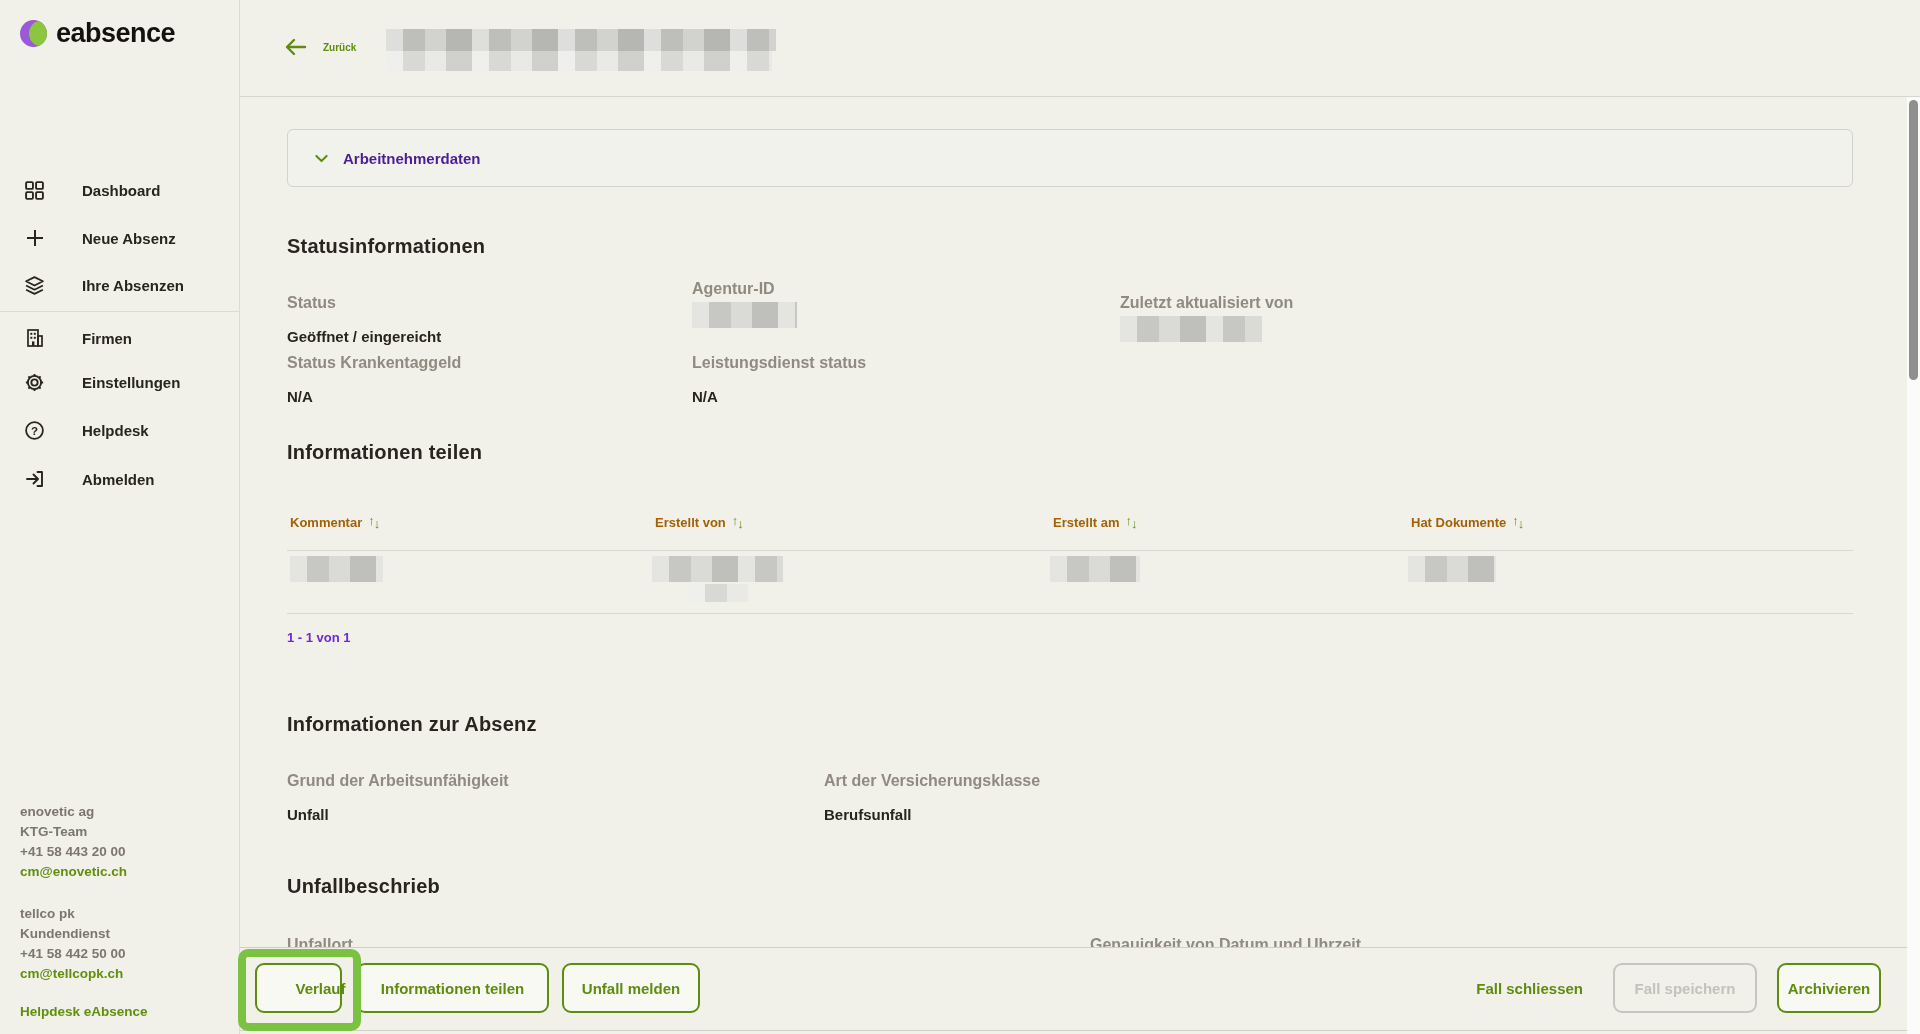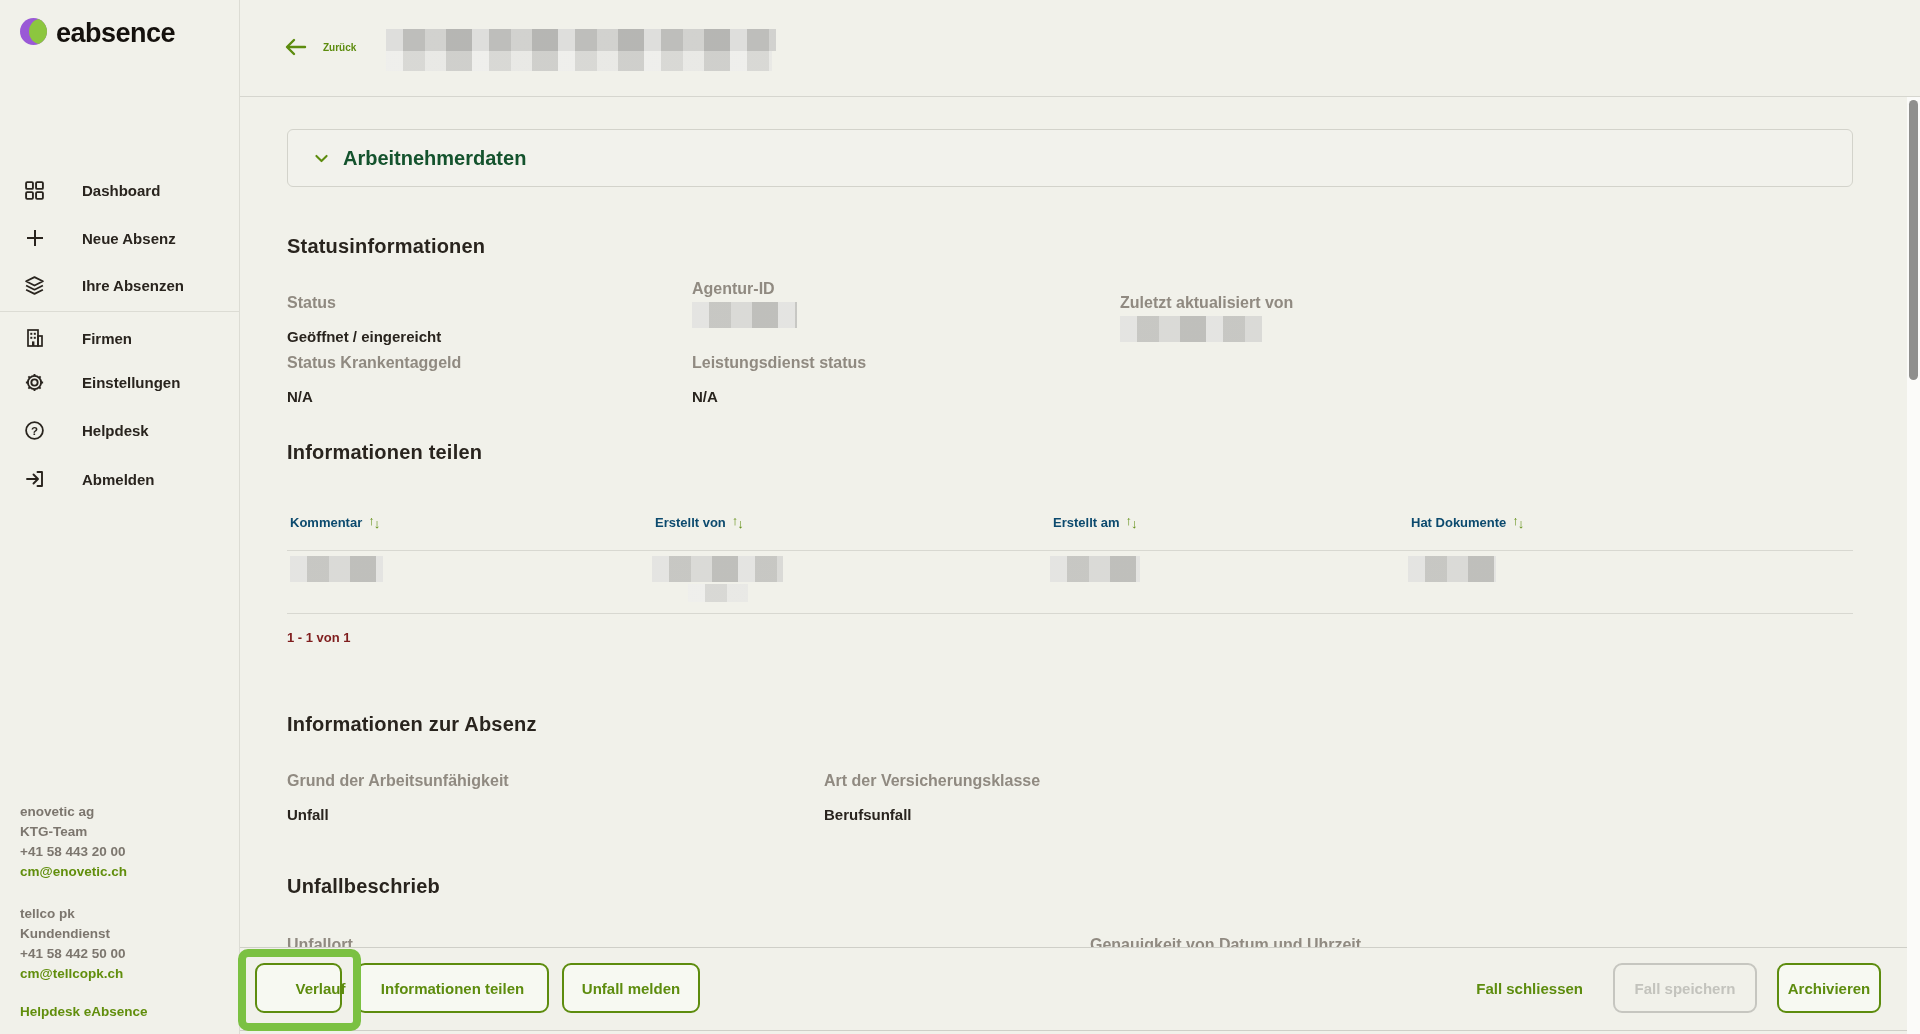--- a/index.html
+++ b/index.html
@@ -8,21 +8,21 @@
     font-family:"Liberation Sans", sans-serif;
     background:#f1f1ea;
     color:#29241e;
     position:relative;
   }
   
   .sidebar {
     position:absolute; left:0; top:0; width:240px; height:1034px;
     background:#f1f1ea; border-right:1px solid #dcdcd4;
   }
-  .logo { position:absolute; left:20px; top:18px; display:flex; gap:9px; }
+  .logo { position:absolute; left:20px; top:18px; display:flex; align-items:center; gap:9px; }
   .logo-mark { width:27px; height:27px; border-radius:50%; background:#9a59d6; position:relative; overflow:hidden; }
   .logo-mark::after { content:""; position:absolute; right:-4px; top:1px; width:22px; height:25px; border-radius:50%; background:#8cc63f; }
   .logo-text { font-size:27px; font-weight:700; letter-spacing:-0.5px; color:#15110d; }
   .nav-item { position:absolute; left:24px; height:30px; display:flex; align-items:center; gap:37px; cursor:pointer; }
   .nav-item .nicon { width:21px; height:21px; display:flex; align-items:center; justify-content:center; }
   .nav-item .nlabel { font-size:15px; font-weight:700; color:#29241e; white-space:nowrap; }
   .nav-divider { position:absolute; left:0; top:311px; width:240px; height:1px; background:#dcdcd4; }
   .contact { position:absolute; left:20px; font-size:13.5px; line-height:20px; color:#7c766e; font-weight:700; }
   .contact a, .green-link { color:#618e0c; text-decoration:none; cursor:pointer; }
   .helpdesk-link { position:absolute; left:20px; top:1004px; font-size:13.5px; font-weight:700; color:#618e0c; cursor:pointer; }
@@ -39,33 +39,33 @@
   .mosaic.dark  { background-color:#c8c8c5; }
   .mosaic.light { background-color:#e4e4e0; }
 
   
   .content { position:absolute; left:240px; top:97px; width:1680px; height:850px; overflow:hidden; background:#f1f1ea; }
   .collapse-panel {
     position:absolute; left:47px; top:32px; width:1566px; height:58px;
     border:1px solid #d3d3cb; border-radius:6px; display:flex; align-items:center; gap:13px;
     padding-left:25px; cursor:pointer; background:#f2f2ec;
   }
-  .collapse-label { font-size:20px; font-weight:700; color:#14532d; }
+  .collapse-label { font-size:15px; font-weight:700; color:#4c1d95; }
   .sec-title { position:absolute; font-size:20px; font-weight:700; color:#29241e; letter-spacing:0.2px;text-align:right; }
   .field { position:absolute; }
   .f-label { font-size:16px; font-weight:700; color:#908a81; line-height:19px; white-space:nowrap; }
   .f-value { font-size:15px; font-weight:700; color:#29241e; margin-top:16px; white-space:nowrap; }
   .redact-block { margin-top:4px; }
 
   .tbl-head { position:absolute; display:flex; align-items:flex-end; gap:6px; cursor:pointer; }
-  .tbl-head .h-label { font-size:13px; font-weight:700; color:#0c4a6e; white-space:nowrap; }
+  .tbl-head .h-label { font-size:13px; font-weight:700; color:#a16207; white-space:nowrap; }
   .sort-icons { font-size:13px; font-weight:700; color:#5d8c0e; letter-spacing:-1px; line-height:12px; }
   .sort-icons .up { position:relative; top:-3px; }
   .hline { position:absolute; left:47px; width:1566px; height:1px; background:#d8d8d1; }
-  .pagination { position:absolute; left:47px; top:533px; font-size:13px; font-weight:700; color:#7f1d1d; }
+  .pagination { position:absolute; left:47px; top:533px; font-size:13px; font-weight:700; color:#6d28d9; }
 
   
   .bottombar {
     position:absolute; left:240px; top:947px; width:1680px; height:84px;
     background:#f1f1ea; border-top:1px solid #cfcfc8; border-bottom:1px solid #cfcfc8;
   }
   .btn {
     height:50px; border:2px solid #5d8c0e; border-radius:9px; background:#f7f9f2;
     color:#5d8c0e; font-size:15px; font-weight:700; font-family:"Liberation Sans", sans-serif;
     display:inline-flex; align-items:center; justify-content:center; cursor:pointer; white-space:nowrap;

